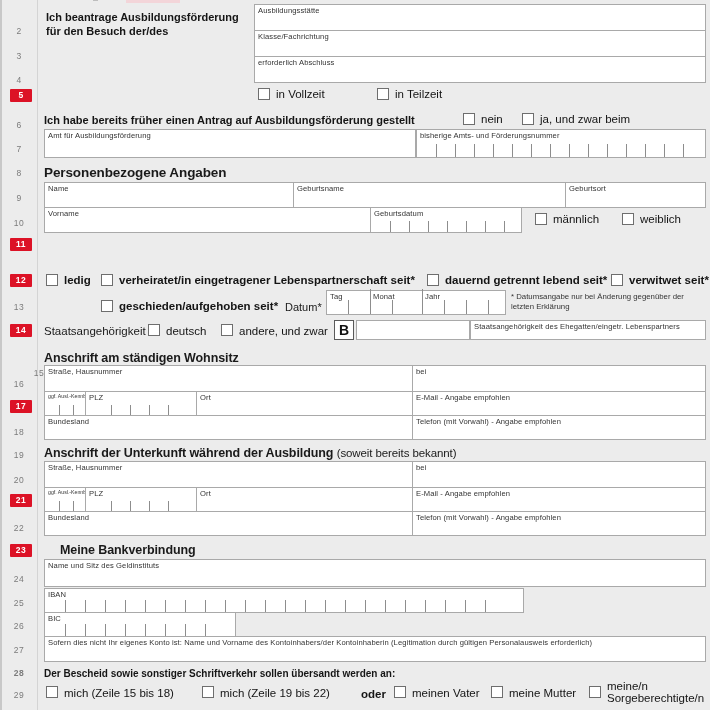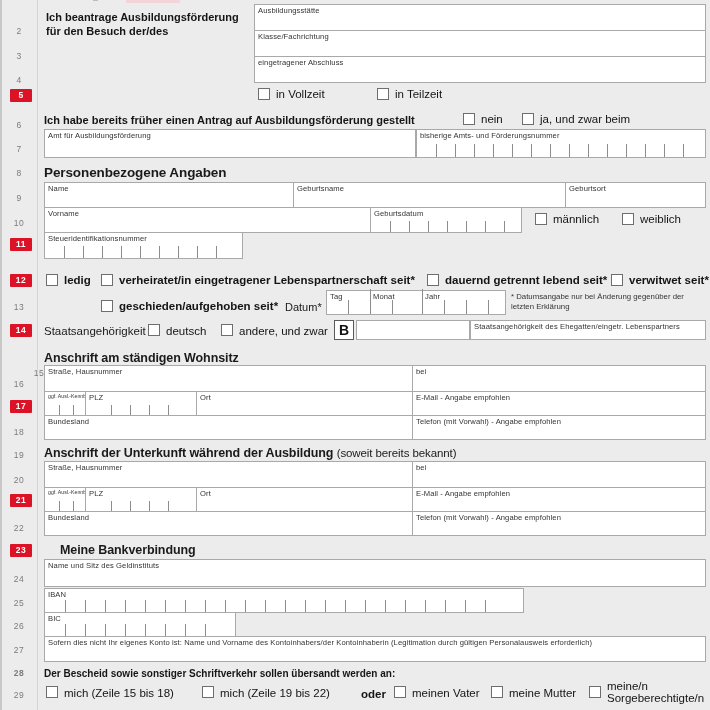--- a/index.html
+++ b/index.html
@@ -142,21 +142,21 @@
     <div class="abs boldlabel" style="left:8px; top:10px; width:230px;">Ich beantrage Ausbildungsförderung</div>
     <div class="abs boldlabel" style="left:8px; top:24px; width:230px;">für den Besuch der/des</div>
 
     <div class="box" style="left:216px; top:4px; width:452px; height:27px;">
       <span class="cap">Ausbildungsstätte</span>
     </div>
     <div class="box" style="left:216px; top:30px; width:452px; height:27px;">
       <span class="cap">Klasse/Fachrichtung</span>
     </div>
     <div class="box" style="left:216px; top:56px; width:452px; height:27px;">
-      <span class="cap">eingetragener Abschluss</span>
+      <span class="cap">erforderlich Abschluss</span>
     </div>
 
     <div class="cb" style="left:220px; top:88px;"></div>
     <div class="cbrow" style="left:238px; top:88px;">in Vollzeit</div>
     <div class="cb" style="left:339px; top:88px;"></div>
     <div class="cbrow" style="left:357px; top:88px;">in Teilzeit</div>
 
     <div class="abs boldlabel" style="left:6px; top:113px; width:430px;">Ich habe bereits früher einen Antrag auf Ausbildungsförderung gestellt</div>
     <div class="cb" style="left:425px; top:113px;"></div>
     <div class="cbrow" style="left:443px; top:113px;">nein</div>
@@ -211,34 +211,20 @@
         <i style="left:95px;  height:11px;"></i>
           <i style="left:114px; height:11px;"></i>
         <i style="left:133px; height:11px;"></i>
       </span>
     </div>
     <div class="cb" style="left:497px; top:213px;"></div>
     <div class="cbrow" style="left:515px; top:213px;">männlich</div>
     <div class="cb" style="left:584px; top:213px;"></div>
     <div class="cbrow" style="left:602px; top:213px;">weiblich</div>
 
-    <div class="box" style="left:6px; top:232px; width:199px; height:27px;">
-      <span class="cap">Steueridentifikationsnummer</span>
-      <span class="comb">
-        <i style="left:19px;  height:12px;"></i>
-          <i style="left:38px;  height:12px;"></i>
-        <i style="left:57px;  height:12px;"></i>
-          <i style="left:76px;  height:12px;"></i>
-        <i style="left:95px;  height:12px;"></i>
-          <i style="left:114px; height:12px;"></i>
-        <i style="left:133px; height:12px;"></i>
-          <i style="left:152px; height:12px;"></i>
-        <i style="left:171px; height:12px;"></i>
-      </span>
-    </div>
 
     <div class="cb" style="left:8px; top:274px;"></div>
     <div class="cbrow bold" style="left:26px; top:274px;">ledig</div>
 
     <div class="cb" style="left:63px; top:274px;"></div>
     <div class="cbrow bold" style="left:81px; top:274px;">verheiratet/in eingetragener Lebenspartnerschaft seit*</div>
 
     <div class="cb" style="left:389px; top:274px;"></div>
     <div class="cbrow bold" style="left:407px; top:274px;">dauernd getrennt lebend  seit*</div>
 

